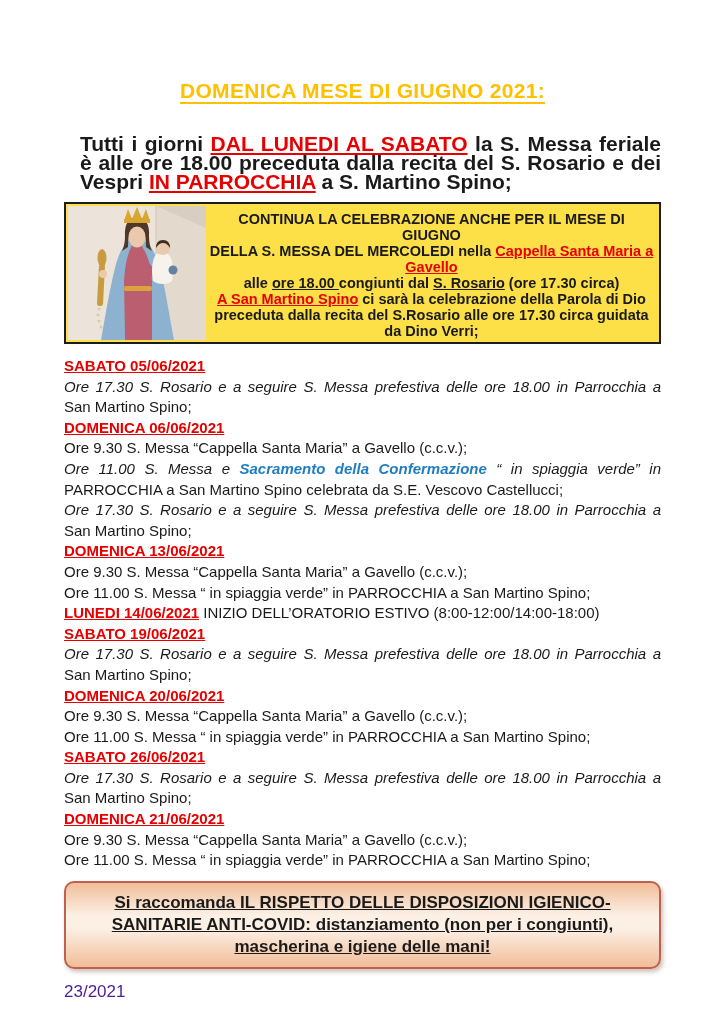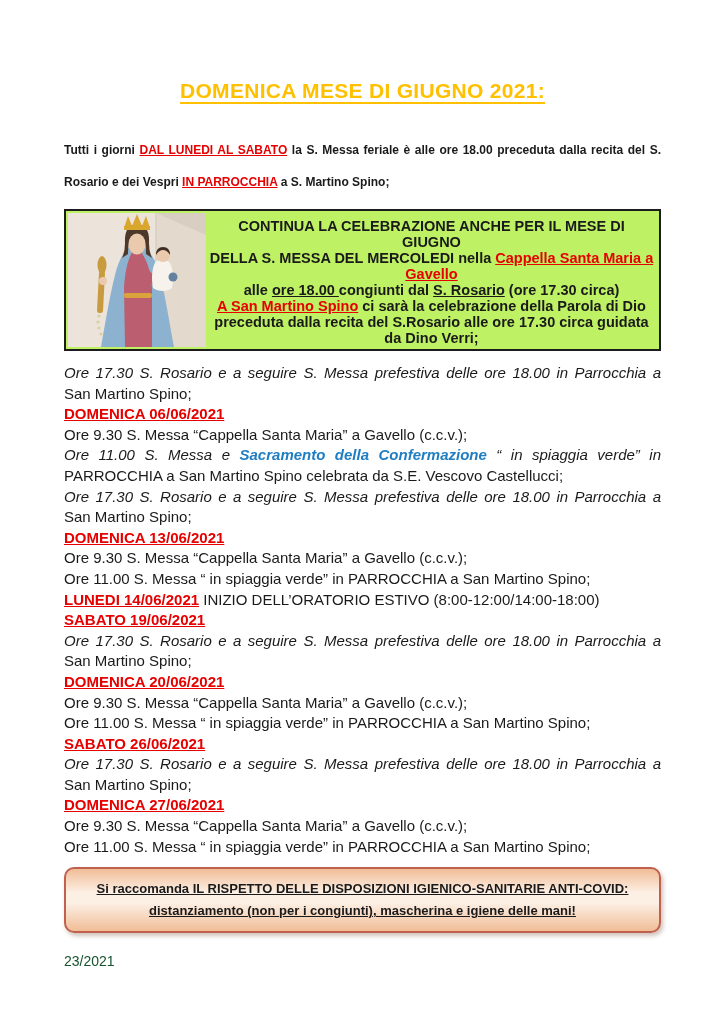--- a/index.html
+++ b/index.html
@@ -12,49 +12,49 @@
   body{
     width:724px;height:1023px;background:#ffffff;overflow:hidden;
     font-family:"Liberation Sans",sans-serif;color:var(--ink);
   }
   .page{padding:78px 63px 0 64px;}
   .title{
     margin:0 0 30px 0;text-align:center;color:var(--gold);
     font-size:21px;line-height:26px;font-weight:800;letter-spacing:.3px;
     text-decoration:underline;text-decoration-thickness:2px;text-underline-offset:4px;
   }
-  .intro{margin:0 0 11px 0;font-size:12px;line-height:32px;text-align:justify;}
+  .intro{margin:0 0 11px 16px;font-size:21px;line-height:19px;text-align:justify;}
   
   .s-b{font-weight:bold;}
   .s-u{text-decoration:underline;}
   .s-r{color:var(--red);}
   .s-bl{color:var(--blue);}
   
   .notice-box{
     height:142px;border:2px solid var(--box_border);
-    display:flex;align-items:stretch;padding:2px;margin:0 0 12px 0;background:#bef264;
+    display:flex;align-items:stretch;padding:2px;margin:0 0 12px 0;background:#fde047;
   }
   .photo{width:138px;flex:none;height:100%;}
   .photo svg{display:block;width:100%;height:100%;}
   .notice-lines{
     flex:1;display:flex;flex-direction:column;justify-content:space-around;
     text-align:center;font-size:14.5px;padding:5px 2px;
   }
   
   .schedule{font-size:15px;line-height:20.6px;}
   .schedule .line{min-height:20.6px;}
   .schedule .line.just{text-align:justify;text-align-last:justify;font-style:italic;}
   
   .covid-box{
     margin-top:10px;border:2px solid var(--covid_border);border-radius:10px;
     background:linear-gradient(180deg,var(--covid_fill_dark) 0%,var(--covid_fill_light) 38%,var(--covid_fill_light) 55%,var(--covid_fill_dark) 100%);
     padding:9px 14px;text-align:center;box-shadow:2px 3px 4px rgba(120,80,60,.35);
   }
-  .covid-box p{margin:0;font-size:13px;line-height:22px;}
-  .footer{margin-top:20px;font-size:14px;color:#14532d;}
+  .covid-box p{margin:0;font-size:17px;line-height:22px;}
+  .footer{margin-top:13px;font-size:17px;color:#4c1d95;}
 </style>
 </head>
 <body>
 
 <div class="page">
 
   <h1 class="title">DOMENICA MESE DI GIUGNO 2021:</h1>
 
   <p class="intro"><span class="s-b">Tutti i giorni </span><span class="s-b s-r s-u">DAL LUNEDI AL SABATO</span><span class="s-b"> la S. Messa feriale è alle ore 18.00 preceduta dalla recita del S. Rosario e dei Vespri </span><span class="s-b s-r s-u">IN PARROCCHIA</span><span class="s-b"> a S. Martino Spino;</span></p>
 
@@ -95,20 +95,21 @@
     <div class="notice-lines">
         <div class="line"><span class="s-b">CONTINUA LA CELEBRAZIONE ANCHE PER IL MESE DI GIUGNO</span></div>
         <div class="line"><span class="s-b">DELLA S. MESSA DEL MERCOLEDI nella </span><span class="s-b s-r s-u">Cappella Santa Maria a Gavello</span></div>
         <div class="line"><span class="s-b">alle </span><span class="s-b s-u">ore 18.00 </span><span class="s-b">congiunti dal </span><span class="s-b s-u">S. Rosario</span><span class="s-b"> (ore 17.30 circa)</span></div>
         <div class="line"><span class="s-b s-r s-u">A San Martino Spino</span><span class="s-b"> ci sarà la celebrazione della Parola di Dio</span></div>
         <div class="line"><span class="s-b">preceduta dalla recita del S.Rosario alle ore 17.30 circa guidata da Dino Verri;</span></div>
       </div>
   </div>
 
   <div class="schedule">
+      <div class="line h"><span class="s-b s-r s-u">SABATO 05/06/2021</span></div>
       <div class="line just"><span>Ore 17.30 S. Rosario e a seguire S. Messa prefestiva delle ore 18.00 in Parrocchia a</span></div>
       <div class="line"><span>San Martino Spino;</span></div>
       <div class="line h"><span class="s-b s-r s-u">DOMENICA 06/06/2021</span></div>
       <div class="line"><span>Ore 9.30 S. Messa “Cappella Santa Maria” a Gavello (c.c.v.);</span></div>
       <div class="line just"><span>Ore 11.00 S. Messa e </span><span class="s-b s-bl">Sacramento della Confermazione</span><span> “ in spiaggia verde” in</span></div>
       <div class="line"><span>PARROCCHIA a San Martino Spino celebrata da S.E. Vescovo Castellucci;</span></div>
       <div class="line just"><span>Ore 17.30 S. Rosario e a seguire S. Messa prefestiva delle ore 18.00 in Parrocchia a</span></div>
       <div class="line"><span>San Martino Spino;</span></div>
       <div class="line h"><span class="s-b s-r s-u">DOMENICA 13/06/2021</span></div>
       <div class="line"><span>Ore 9.30 S. Messa “Cappella Santa Maria” a Gavello (c.c.v.);</span></div>
@@ -116,21 +117,21 @@
       <div class="line h"><span class="s-b s-r s-u">LUNEDI 14/06/2021</span><span> INIZIO DELL’ORATORIO ESTIVO (8:00-12:00/14:00-18:00)</span></div>
       <div class="line h"><span class="s-b s-r s-u">SABATO 19/06/2021</span></div>
       <div class="line just"><span>Ore 17.30 S. Rosario e a seguire S. Messa prefestiva delle ore 18.00 in Parrocchia a</span></div>
       <div class="line"><span>San Martino Spino;</span></div>
       <div class="line h"><span class="s-b s-r s-u">DOMENICA 20/06/2021</span></div>
       <div class="line"><span>Ore 9.30 S. Messa “Cappella Santa Maria” a Gavello (c.c.v.);</span></div>
       <div class="line"><span>Ore 11.00 S. Messa “ in spiaggia verde” in PARROCCHIA a San Martino Spino;</span></div>
       <div class="line h"><span class="s-b s-r s-u">SABATO 26/06/2021</span></div>
       <div class="line just"><span>Ore 17.30 S. Rosario e a seguire S. Messa prefestiva delle ore 18.00 in Parrocchia a</span></div>
       <div class="line"><span>San Martino Spino;</span></div>
-      <div class="line h"><span class="s-b s-r s-u">DOMENICA 27/06/2021</span></div>
+      <div class="line h"><span class="s-b s-r s-u">DOMENICA 21/06/2021</span></div>
       <div class="line"><span>Ore 9.30 S. Messa “Cappella Santa Maria” a Gavello (c.c.v.);</span></div>
       <div class="line"><span>Ore 11.00 S. Messa “ in spiaggia verde” in PARROCCHIA a San Martino Spino;</span></div>
     </div>
 
   <div class="covid-box">
     <p><span class="s-b s-u">Si raccomanda IL RISPETTO DELLE DISPOSIZIONI IGIENICO-SANITARIE ANTI-COVID: distanziamento (non per i congiunti), mascherina e igiene delle mani!</span></p>
   </div>
 
   <div class="footer">23/2021</div>
 

